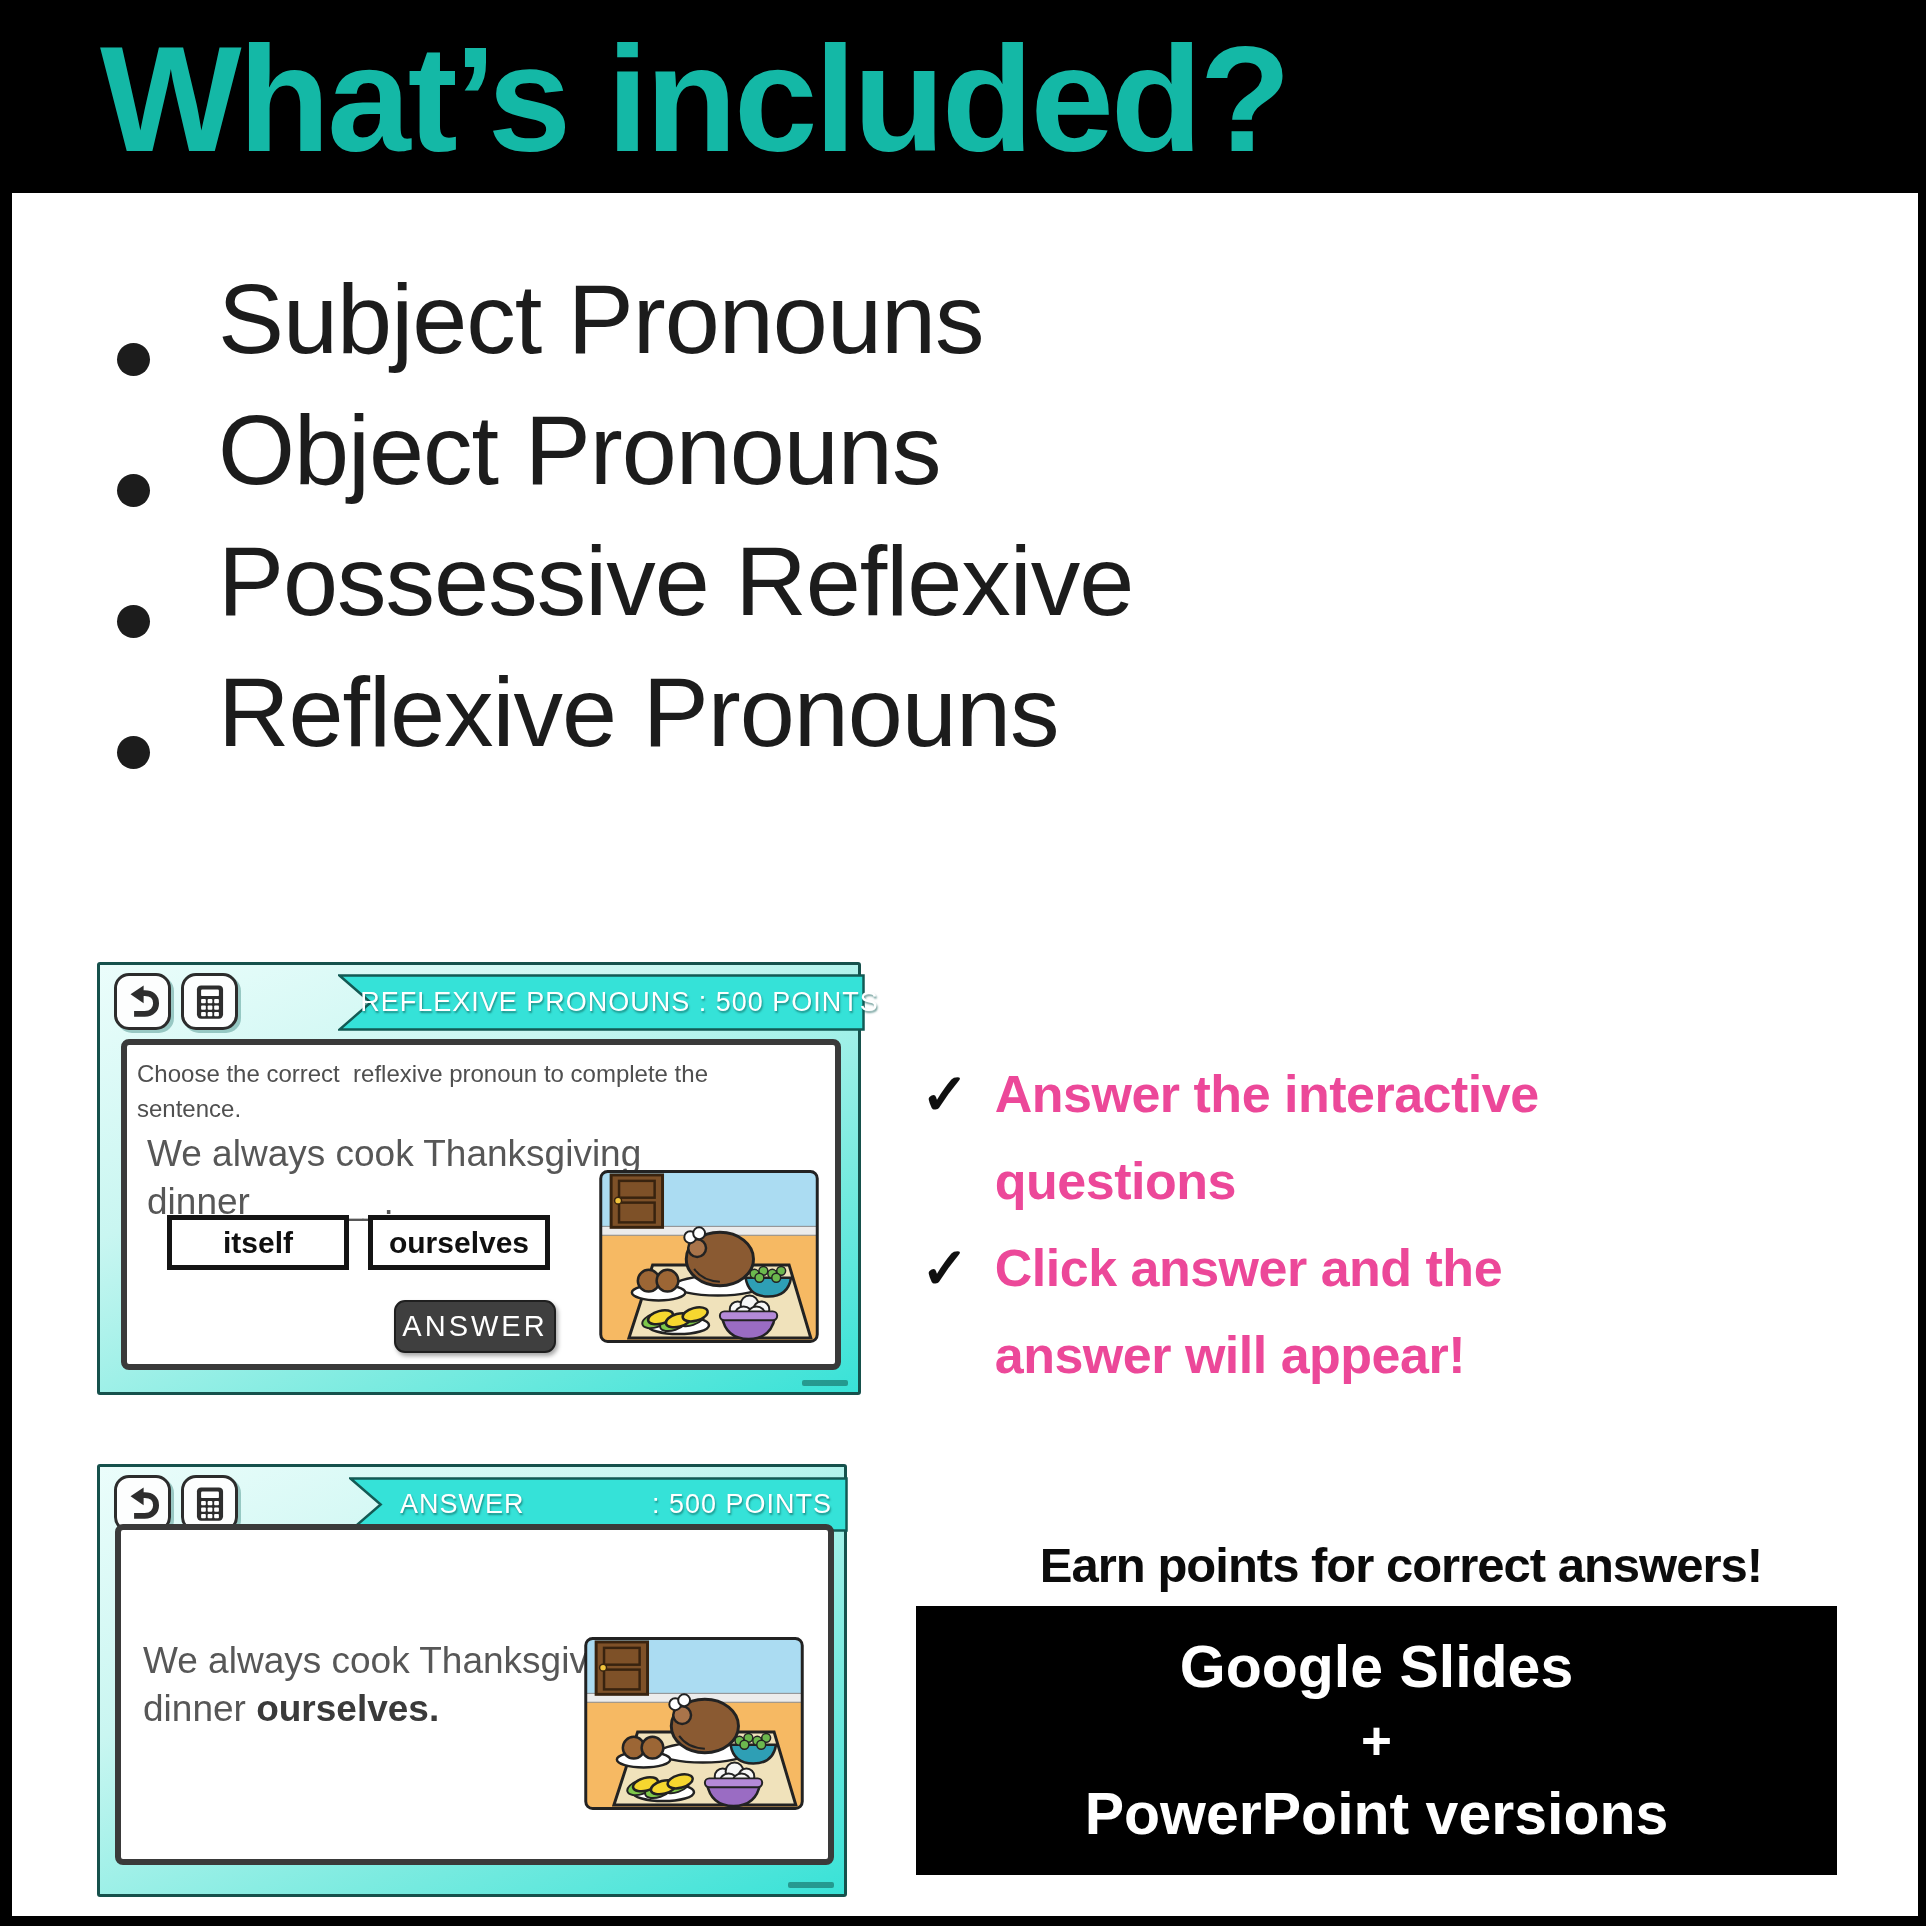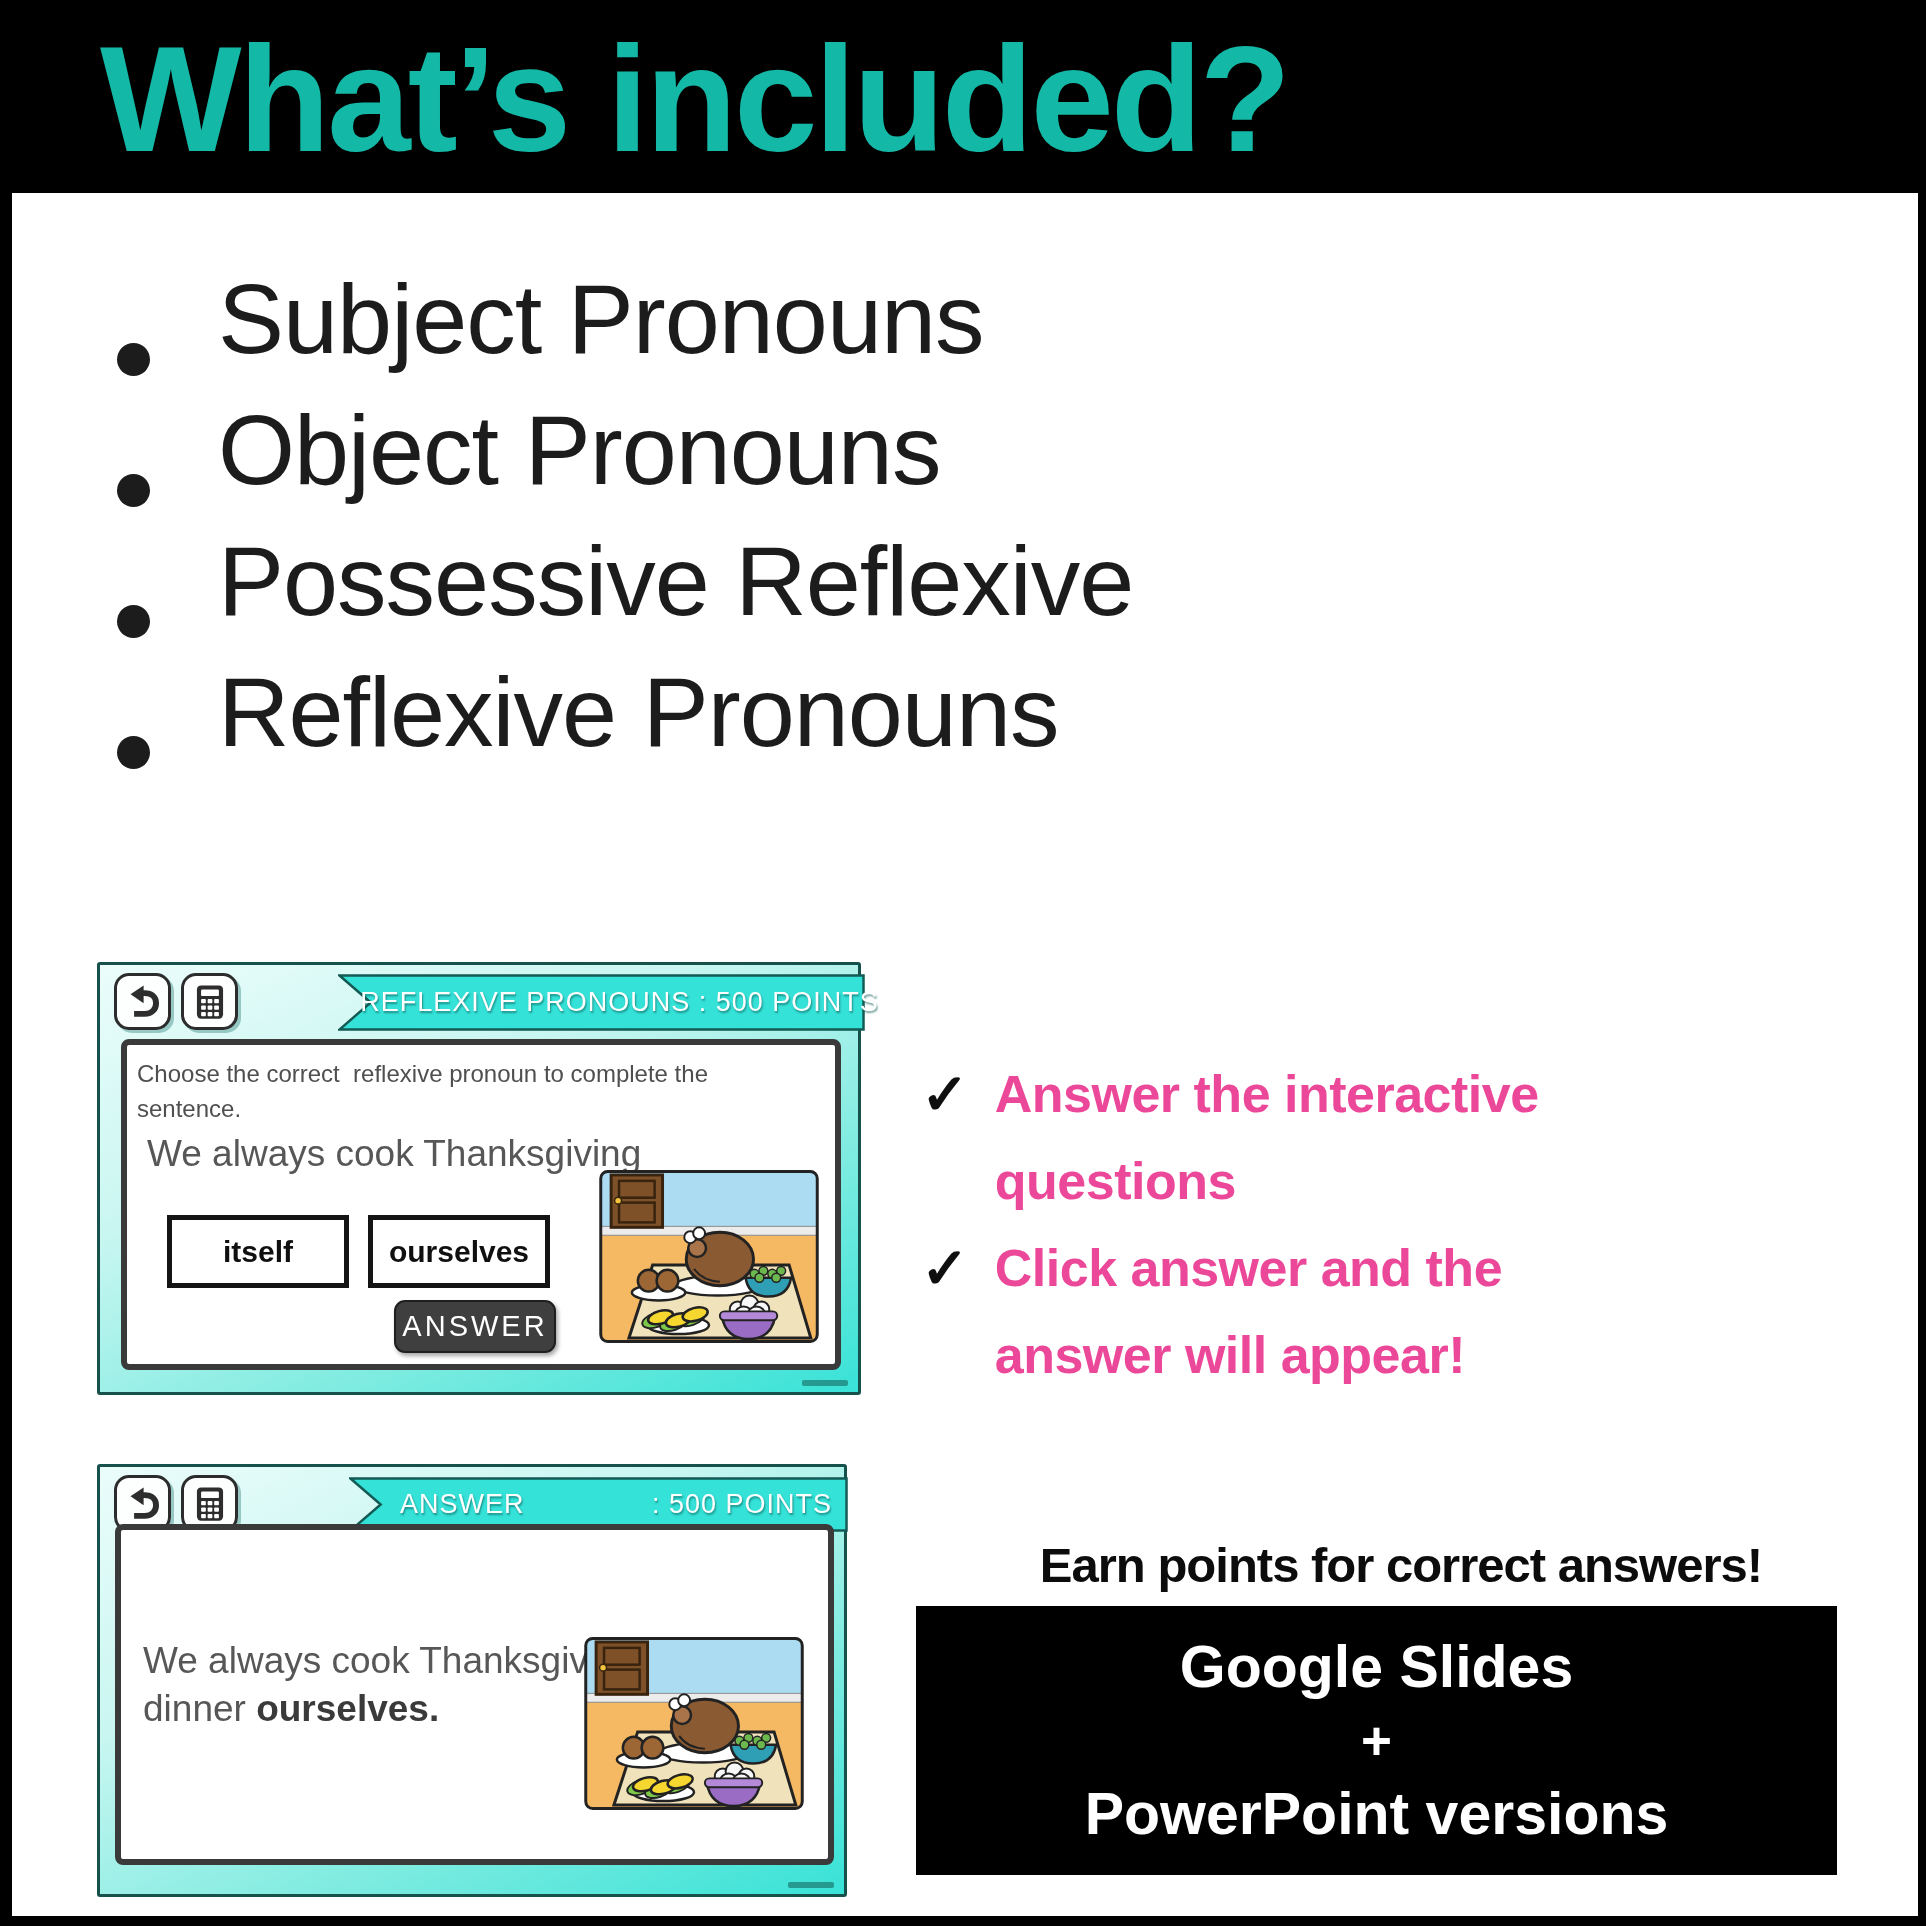--- a/index.html
+++ b/index.html
@@ -50,21 +50,21 @@
   .cbox2{left:15px;top:57px;width:719px;height:341px;}
   .question{
     position:absolute;left:10px;top:12px;width:653px;font-size:24px;line-height:1.45;
     color:#4f4f4f;white-space:pre-wrap;
   }
   .sentence{position:absolute;font-size:37px;line-height:1.3;color:#575757;white-space:nowrap;}
   .sent1{left:20px;top:85px;}
   .sent2{left:22px;top:107px;}
   .sentence b{color:#3a3a3a;font-weight:700;}
   .opt{
-    position:absolute;width:182px;height:73px;border:5px solid #141414;background:#fff;
+    position:absolute;width:182px;height:55px;border:5px solid #141414;background:#fff;
     display:flex;align-items:center;justify-content:center;
     font-size:30px;font-weight:700;color:#101010;
   }
   .opt1{left:40px;top:170px;}
   .opt2{left:241px;top:170px;}
   .answer-btn{
     position:absolute;left:267px;top:255px;width:162px;height:53px;background:#3f3f3f;
     border:2px solid #1f1f1f;border-radius:11px;display:flex;align-items:center;justify-content:center;
     color:#fff;font-size:29px;letter-spacing:3px;box-shadow:2px 3px 4px rgba(0,0,0,.35);
   }
@@ -198,20 +198,21 @@
     <div class="banner banner1">
       <svg class="band" viewBox="0 0 532 58" preserveAspectRatio="none">
         <polygon points="1.5,1.5 33,29 1.5,56.5 530.5,56.5 530.5,1.5" fill="#35e2d8" stroke="#135a54" stroke-width="2.5"></polygon>
       </svg>
       <span class="banner-text">REFLEXIVE PRONOUNS : 500 POINTS</span>
     </div>
     <div class="content-box cbox1">
       <div class="question">Choose the correct  reflexive pronoun to complete the sentence.</div>
       <div class="sentence sent1">
         <div>We always cook Thanksgiving</div>
+        <div><span>dinner </span><span>______</span><span>.</span></div>
       </div>
       <div class="opt opt1">itself</div>
       <div class="opt opt2">ourselves</div>
       <div class="answer-btn">ANSWER</div>
       <svg class="art art1" viewBox="0 0 222 175">
           <use href="#tg-art"></use>
         </svg>
     </div>
     <div class="credit"></div>
   </div>

